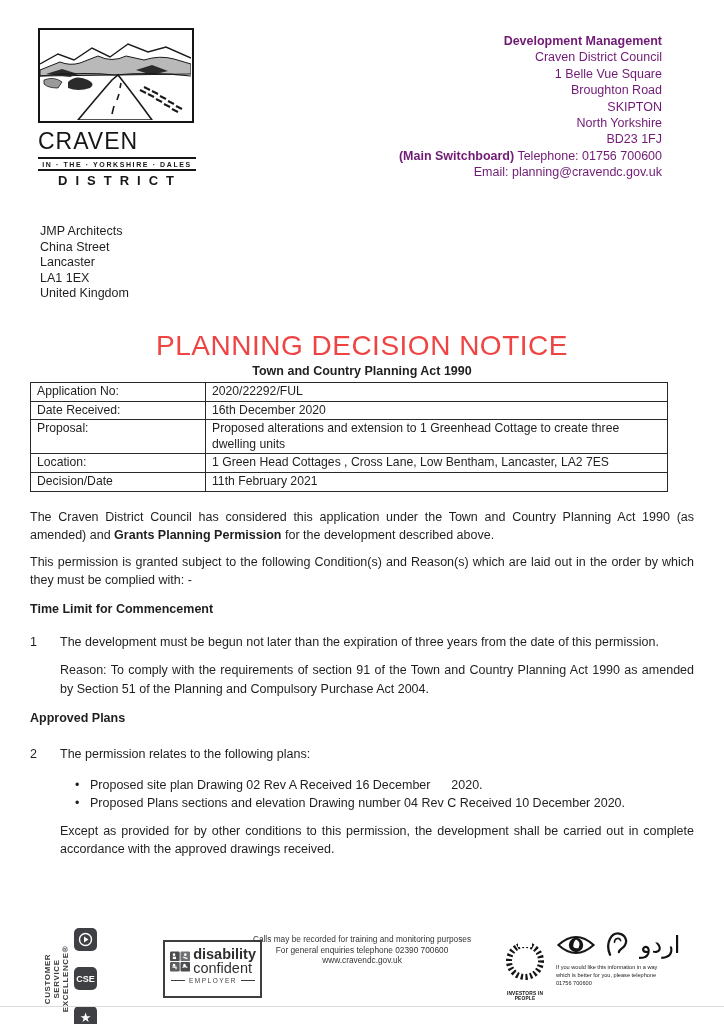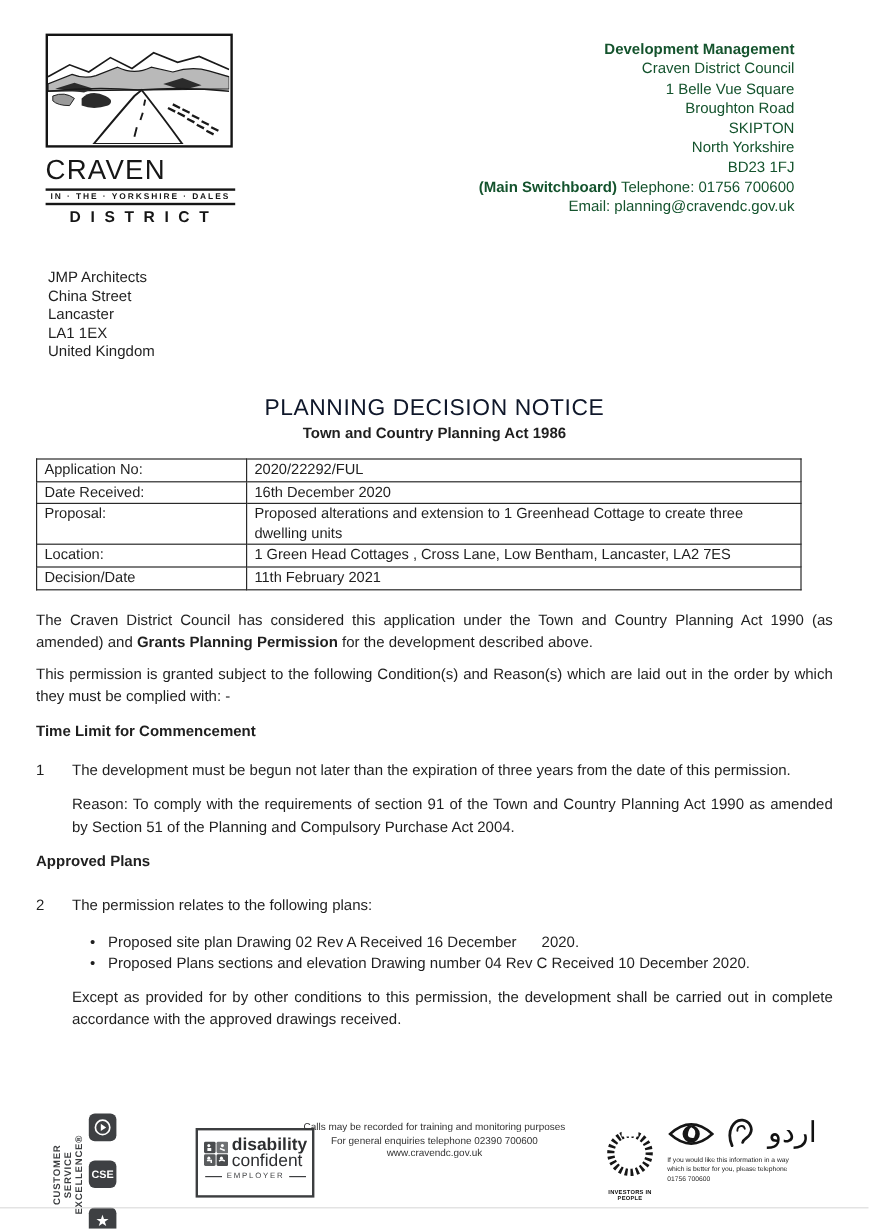--- a/index.html
+++ b/index.html
@@ -7,29 +7,29 @@
   body { font-family:"Liberation Sans","DejaVu Sans",sans-serif; color:#1f1f1f; }
   .page { position:relative; width:724px; height:1024px; background:#ffffff; overflow:hidden; }
 
   
   .logo { position:absolute; left:38px; top:28px; width:158px; }
   .logo-picture { width:156px; height:95px; border:2.5px solid #141414; background:#fff; }
   .logo-name { font-size:23px; font-weight:400; letter-spacing:1px; line-height:32px; margin-top:2px; text-align:left; color:#161616; }
   .logo-tagline { border-top:2px solid #161616; border-bottom:2px solid #161616; font-size:7px; font-weight:700; letter-spacing:1.6px; text-align:center; padding:1.5px 0; color:#161616; }
   .logo-district { font-size:13px; font-weight:800; letter-spacing:8px; text-align:center; margin-top:2px; padding-left:6px; color:#161616; }
 
-  .council-address { position:absolute; right:62px; top:33px; text-align:right; font-size:12.5px; line-height:16.4px; color:#14532d; }
+  .council-address { position:absolute; right:62px; top:33px; text-align:right; font-size:12.5px; line-height:16.4px; color:#701a75; }
   .council-address .b { font-weight:700; }
 
   
   .addressee { position:absolute; left:40px; top:224px; font-size:12.5px; line-height:15.6px; }
 
   
   .title-block { position:absolute; left:0; top:330px; width:724px; text-align:center; }
-  .title-main { font-size:19px; letter-spacing:.5px; color:#0f172a; }
+  .title-main { font-size:28px; letter-spacing:.5px; color:#ef4444; }
   .title-sub { font-size:12.5px; font-weight:700; margin-top:2px; }
 
   
   table.details { position:absolute; left:30px; top:382px; width:638px; border-collapse:collapse; font-size:12.2px; }
   table.details td { border:1.6px solid #2a2a2a; padding:1px 6px; line-height:15.6px; vertical-align:top; }
   table.details td.lbl { width:175px; }
 
   
   .body-text { position:absolute; left:30px; top:508px; width:664px; font-size:12.5px; line-height:18.4px; }
   .para { text-align:justify; }
@@ -115,21 +115,21 @@
   <div class="addressee">
     <div>JMP Architects</div>
     <div>China Street</div>
     <div>Lancaster</div>
     <div>LA1 1EX</div>
     <div>United Kingdom</div>
   </div>
 
   <div class="title-block">
     <div class="title-main">PLANNING DECISION NOTICE</div>
-    <div class="title-sub">Town and Country Planning Act 1986</div>
+    <div class="title-sub">Town and Country Planning Act 1990</div>
   </div>
 
   <table class="details">
     <tbody>
       <tr>
         <td class="lbl">Application No:</td>
         <td>2020/22292/FUL</td>
       </tr>
       <tr>
         <td class="lbl">Date Received:</td>

